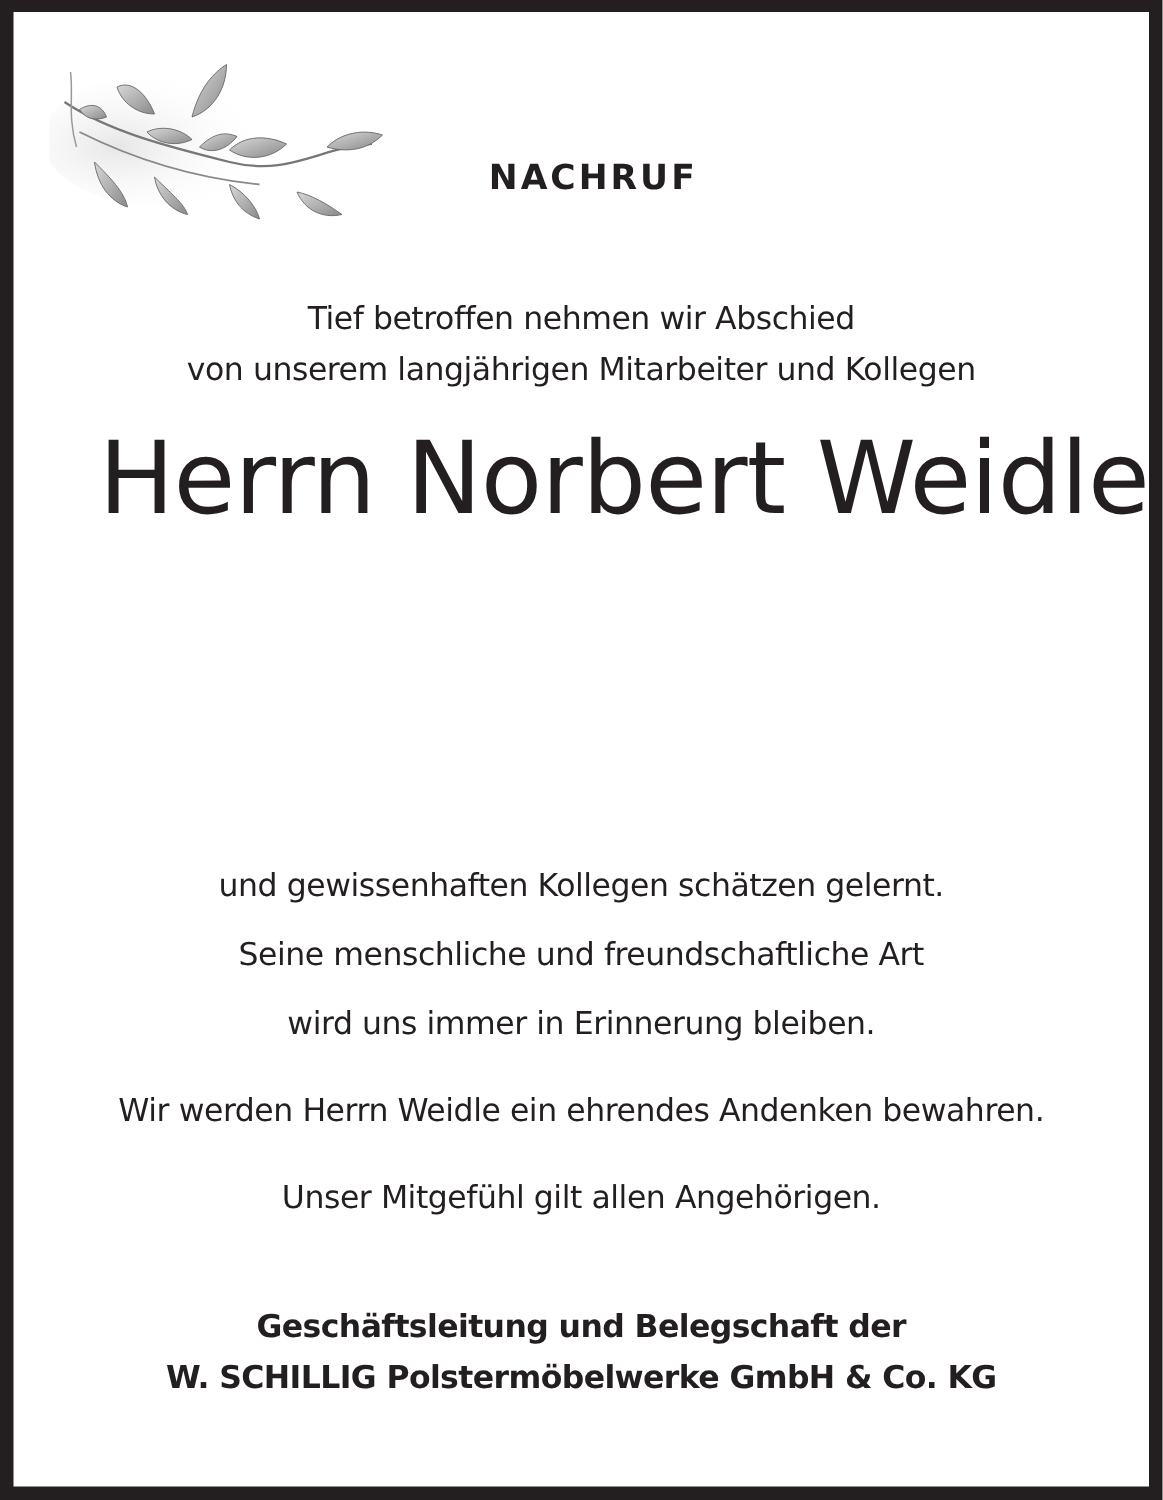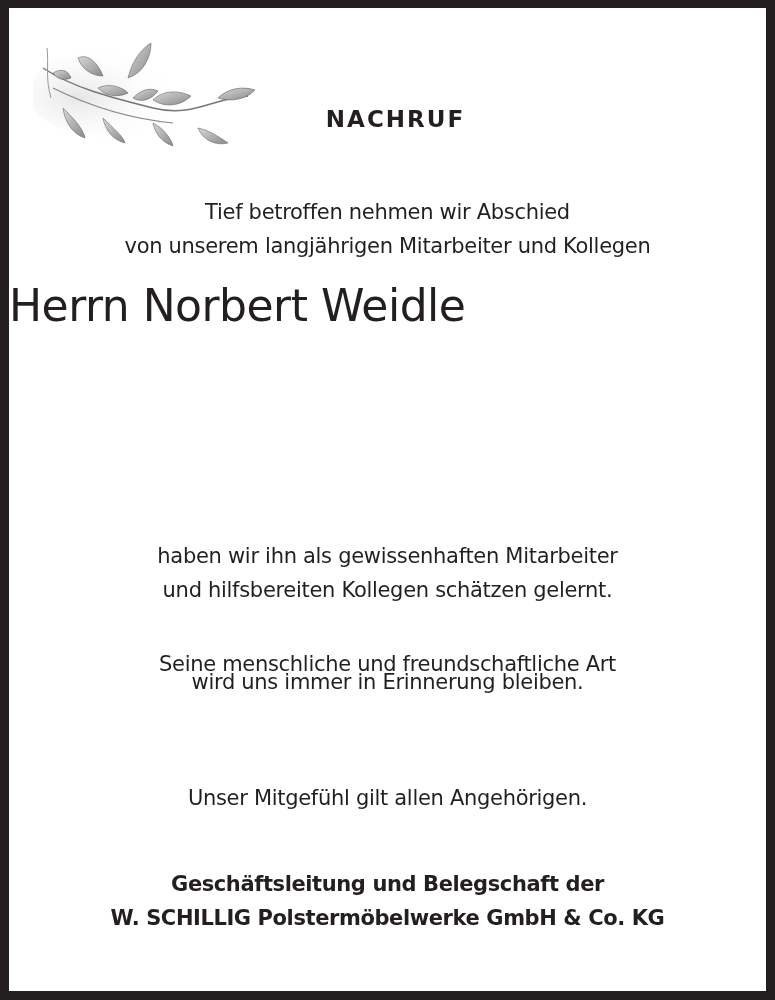--- a/index.html
+++ b/index.html
@@ -38,22 +38,22 @@
       text-align: center;
       font-size: 21px;
       font-weight: normal;
       white-space: nowrap;
       letter-spacing: -0.3px;
     }
     .name {
       position: absolute;
       left: 0; right: 0;
       top: 272px;
-      text-align: left;
-      font-size: 44px;
+      text-align: right;
+      font-size: 67px;
       letter-spacing: -0.5px;
       white-space: nowrap;
     }
     .sig {
       position: absolute;
       left: 0; right: 0;
       text-align: center;
       font-weight: bold;
       font-size: 21px;
       letter-spacing: -0.4px;
@@ -96,24 +96,24 @@
   </svg>
 
   <div class="title">NACHRUF</div>
 
   <div class="line" style="top:192px">Tief betroffen nehmen wir Abschied</div>
   <div class="line" style="top:226px">von unserem langjährigen Mitarbeiter und Kollegen</div>
 
   <div class="name">Herrn Norbert Weidle</div>
 
 
-  <div class="line" style="top:536px">haben wir ihn als gewissenhaften Mitarbeiter</div>
-  <div class="line" style="top:570px">und hilfsbereiten Kollegen schätzen gelernt.</div>
+  <div class="line" style="top:570px">und gewissenhaften Kollegen schätzen gelernt.</div>
 
-  <div class="line" style="top:644px">Seine menschliche und freundschaftliche Art</div>
+  <div class="line" style="top:616px">Seine menschliche und freundschaftliche Art</div>
   <div class="line" style="top:662px">wird uns immer in Erinnerung bleiben.</div>
 
+  <div class="line" style="top:720px">Wir werden Herrn Weidle ein ehrendes Andenken bewahren.</div>
 
   <div class="line" style="top:778px">Unser Mitgefühl gilt allen Angehörigen.</div>
 
   <div class="sig" style="top:864px">Geschäftsleitung und Belegschaft der</div>
   <div class="sig" style="top:898px">W. SCHILLIG Polstermöbelwerke GmbH &amp; Co. KG</div>
 </div>
 
 </body></html>

